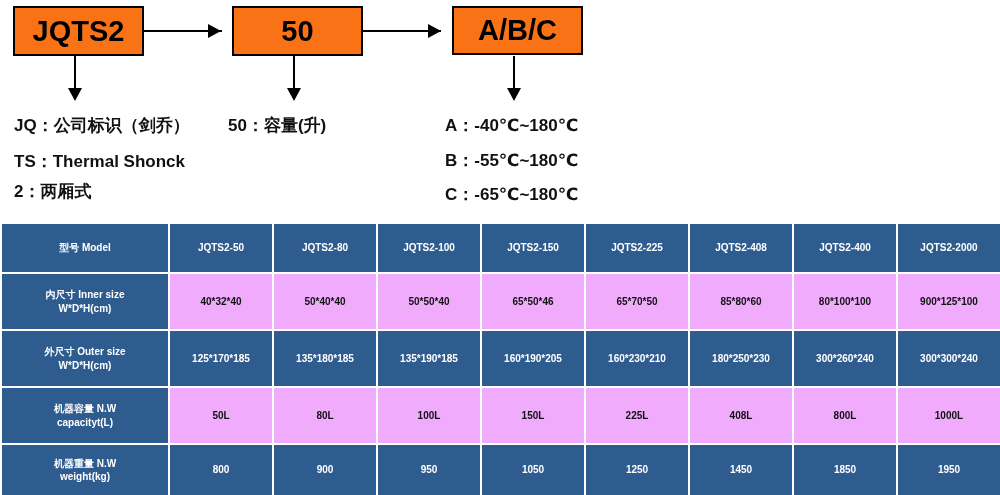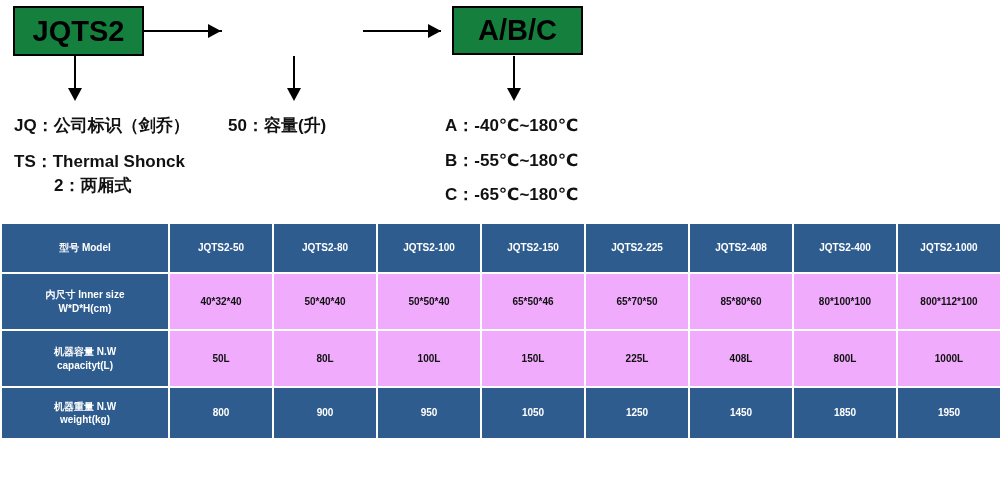--- a/index.html
+++ b/index.html
@@ -10,21 +10,21 @@
     overflow: hidden;
   }
   #page { position: relative; width: 1000px; height: 495px; }
 
   
   #diagram { position: relative; width: 1000px; height: 215px; }
 
   .dbox {
     position: absolute;
     border: 2px solid #000;
-    background: #15803d;
+    background: #f97316;
     display: flex; align-items: center; justify-content: center;
     font-weight: 700;
     font-size: 29px;
     color: #000;
     letter-spacing: 0px;
   }
   .dbox-1 { left: 13px;  top: 6px; width: 131px; height: 50px; }
   .dbox-2 { left: 232px; top: 6px; width: 131px; height: 50px; }
   .dbox-3 { left: 452px; top: 6px; width: 131px; height: 49px; }
 
@@ -63,21 +63,21 @@
 
   .legend-line {
     position: absolute;
     font-size: 17px;
     font-weight: 700;
     color: #111;
     white-space: nowrap;
   }
   .lg-a { left: 14px;  top: 114px; }
   .lg-b { left: 14px;  top: 150px; }
-  .lg-c { left: 14px;  top: 174px; margin-left: 40px; }
+  .lg-c { left: 14px;  top: 180px; }
   .lg-d { left: 228px; top: 114px; }
   .lg-e { left: 445px; top: 114px; }
   .lg-f { left: 445px; top: 149px; }
   .lg-g { left: 445px; top: 183px; }
 
   
   #spec-table {
     position: absolute;
     left: 0; top: 222px;
     width: 1000px;
@@ -107,20 +107,23 @@
 </style>
 </head>
 <body>
 
 <div id="page">
 
   <div id="diagram">
 
     <div class="dbox dbox-1">
       <span>JQTS2</span>
+    </div>
+    <div class="dbox dbox-2">
+      <span>50</span>
     </div>
     <div class="dbox dbox-3">
       <span>A/B/C</span>
     </div>
 
     <div class="hline hline-1"></div>
     <div class="arrow-r arrow-r-1"></div>
     <div class="hline hline-2"></div>
     <div class="arrow-r arrow-r-2"></div>
 
@@ -157,38 +160,52 @@
     <tbody>
       <tr class="r-head">
         <td class="cell-blue label-cell">型号 Model</td>
         <td class="cell-blue">JQTS2-50</td>
         <td class="cell-blue">JQTS2-80</td>
         <td class="cell-blue">JQTS2-100</td>
         <td class="cell-blue">JQTS2-150</td>
         <td class="cell-blue">JQTS2-225</td>
         <td class="cell-blue">JQTS2-408</td>
         <td class="cell-blue">JQTS2-400</td>
-        <td class="cell-blue">JQTS2-1000</td>
+        <td class="cell-blue">JQTS2-2000</td>
       </tr>
 
       <tr class="r-body">
         <td class="cell-blue label-cell">
           <div>内尺寸 Inner size</div>
           <div>W*D*H(cm)</div>
         </td>
         <td class="cell-white">40*32*40</td>
         <td class="cell-white">50*40*40</td>
         <td class="cell-white">50*50*40</td>
         <td class="cell-white">65*50*46</td>
         <td class="cell-white">65*70*50</td>
         <td class="cell-white">85*80*60</td>
         <td class="cell-white">80*100*100</td>
-        <td class="cell-white">800*112*100</td>
-      </tr>
-
+        <td class="cell-white">900*125*100</td>
+      </tr>
+
+      <tr class="r-body">
+        <td class="cell-blue label-cell">
+          <div>外尺寸 Outer size</div>
+          <div>W*D*H(cm)</div>
+        </td>
+        <td class="cell-blue">125*170*185</td>
+        <td class="cell-blue">135*180*185</td>
+        <td class="cell-blue">135*190*185</td>
+        <td class="cell-blue">160*190*205</td>
+        <td class="cell-blue">160*230*210</td>
+        <td class="cell-blue">180*250*230</td>
+        <td class="cell-blue">300*260*240</td>
+        <td class="cell-blue">300*300*240</td>
+      </tr>
 
       <tr class="r-body">
         <td class="cell-blue label-cell">
           <div>机器容量 N.W</div>
           <div>capacityt(L)</div>
         </td>
         <td class="cell-white">50L</td>
         <td class="cell-white">80L</td>
         <td class="cell-white">100L</td>
         <td class="cell-white">150L</td>

